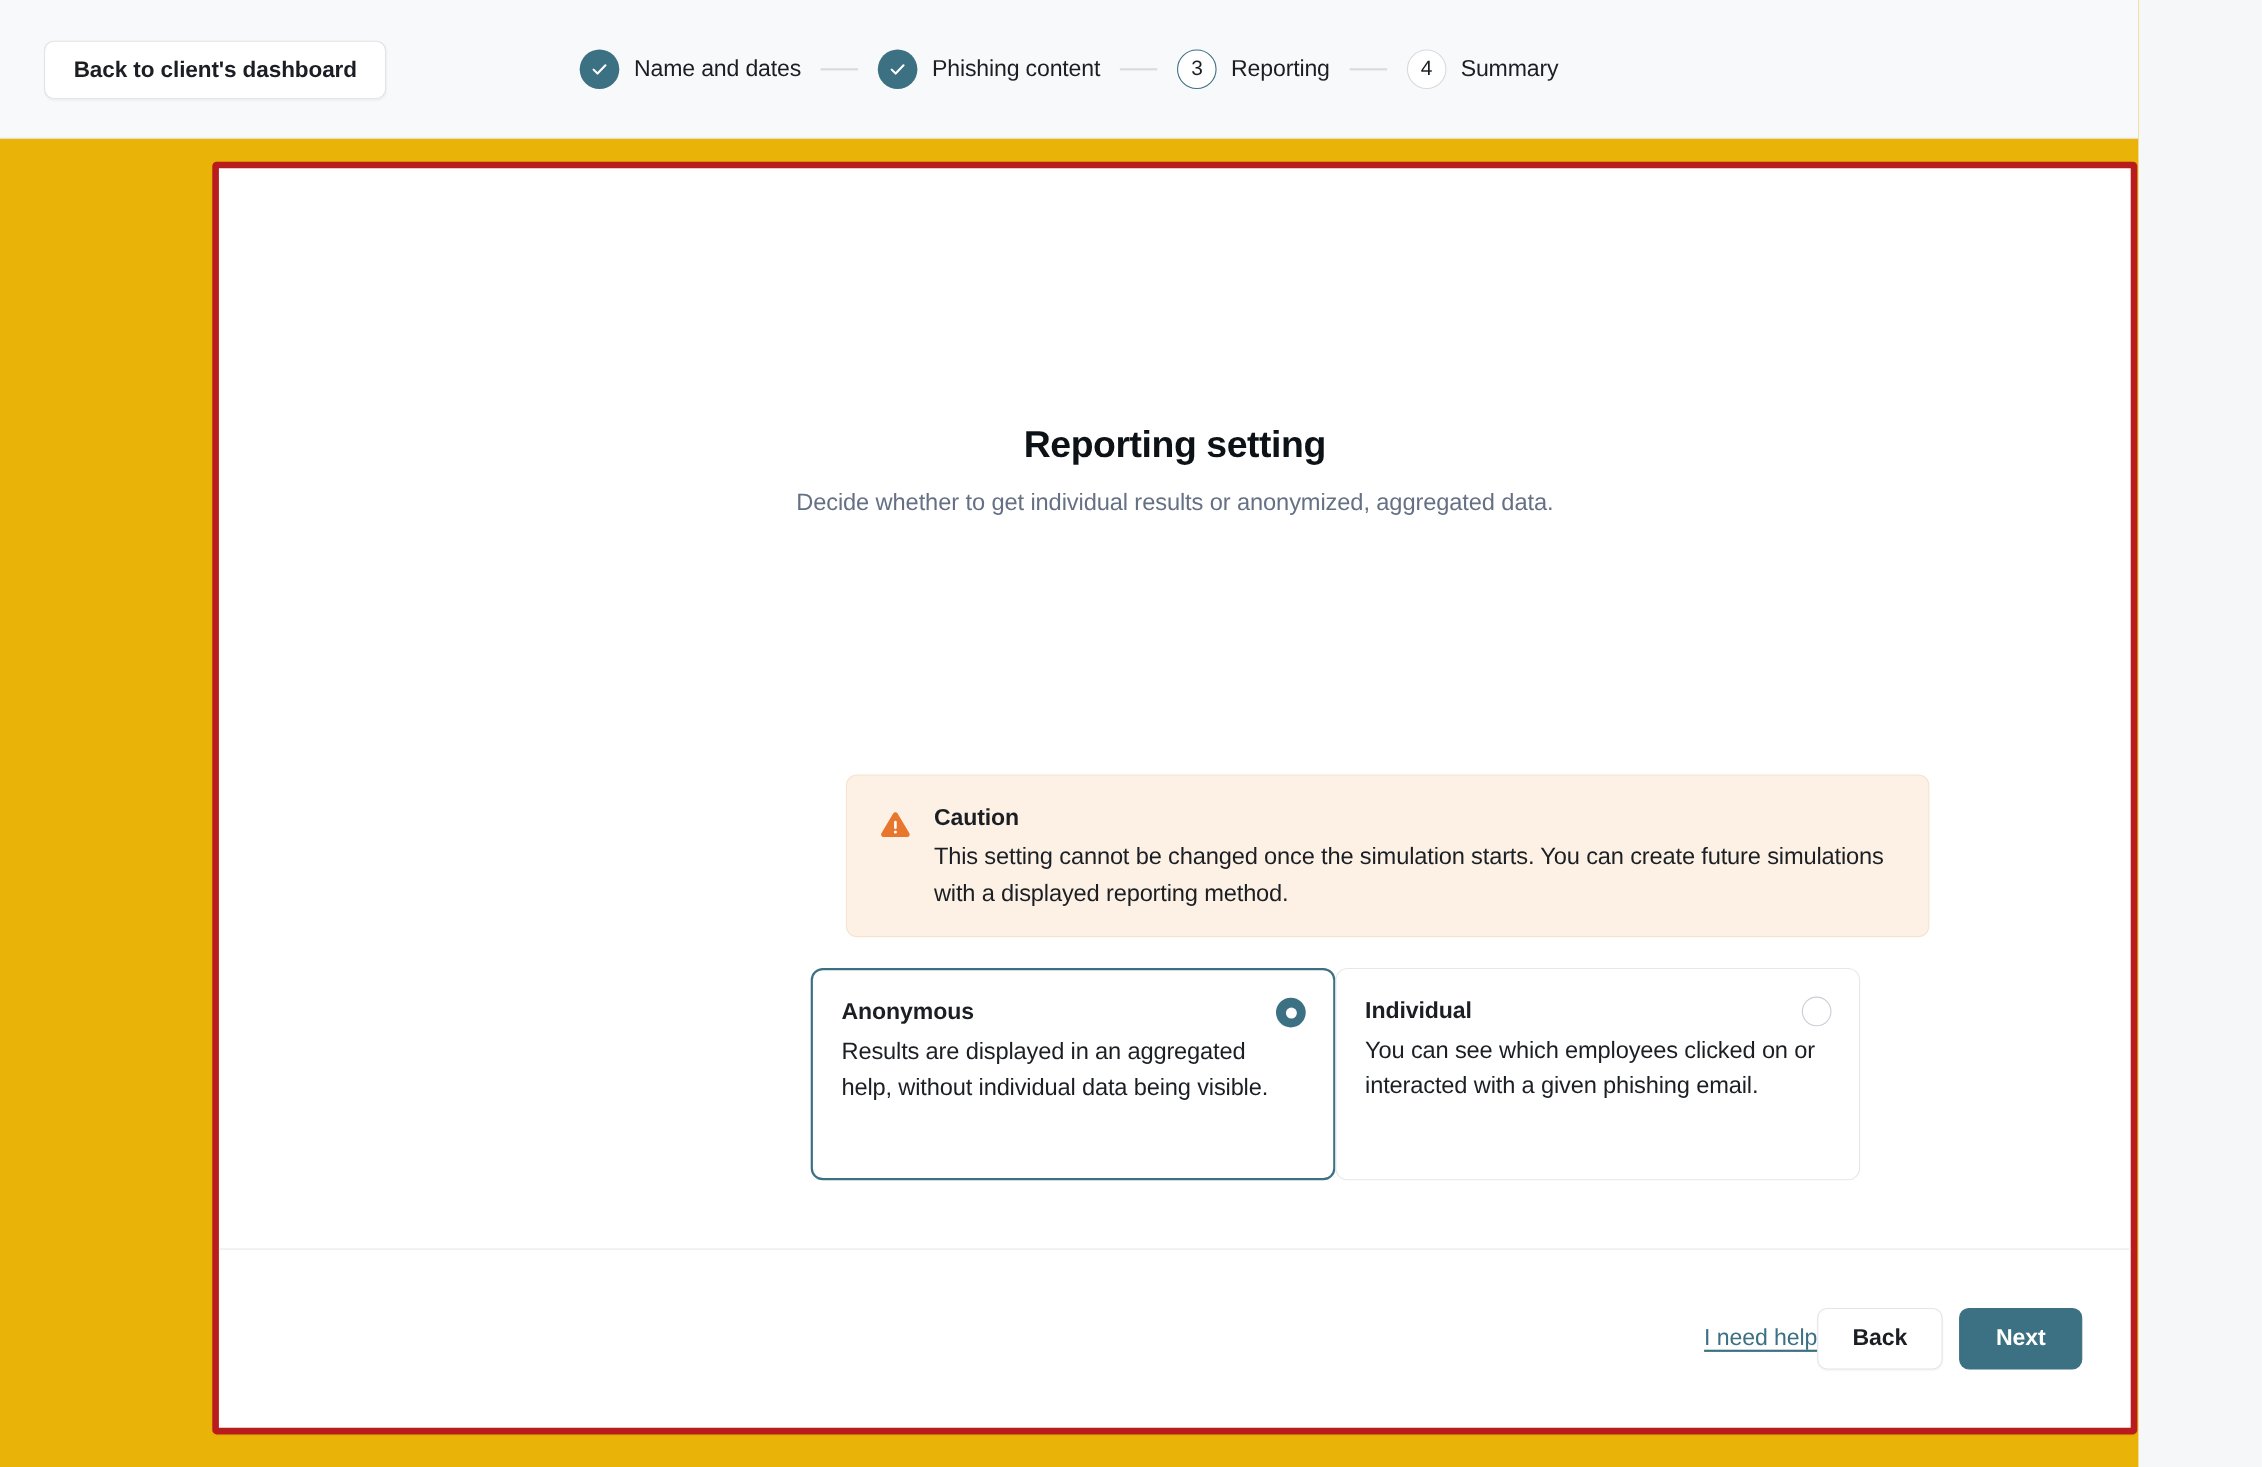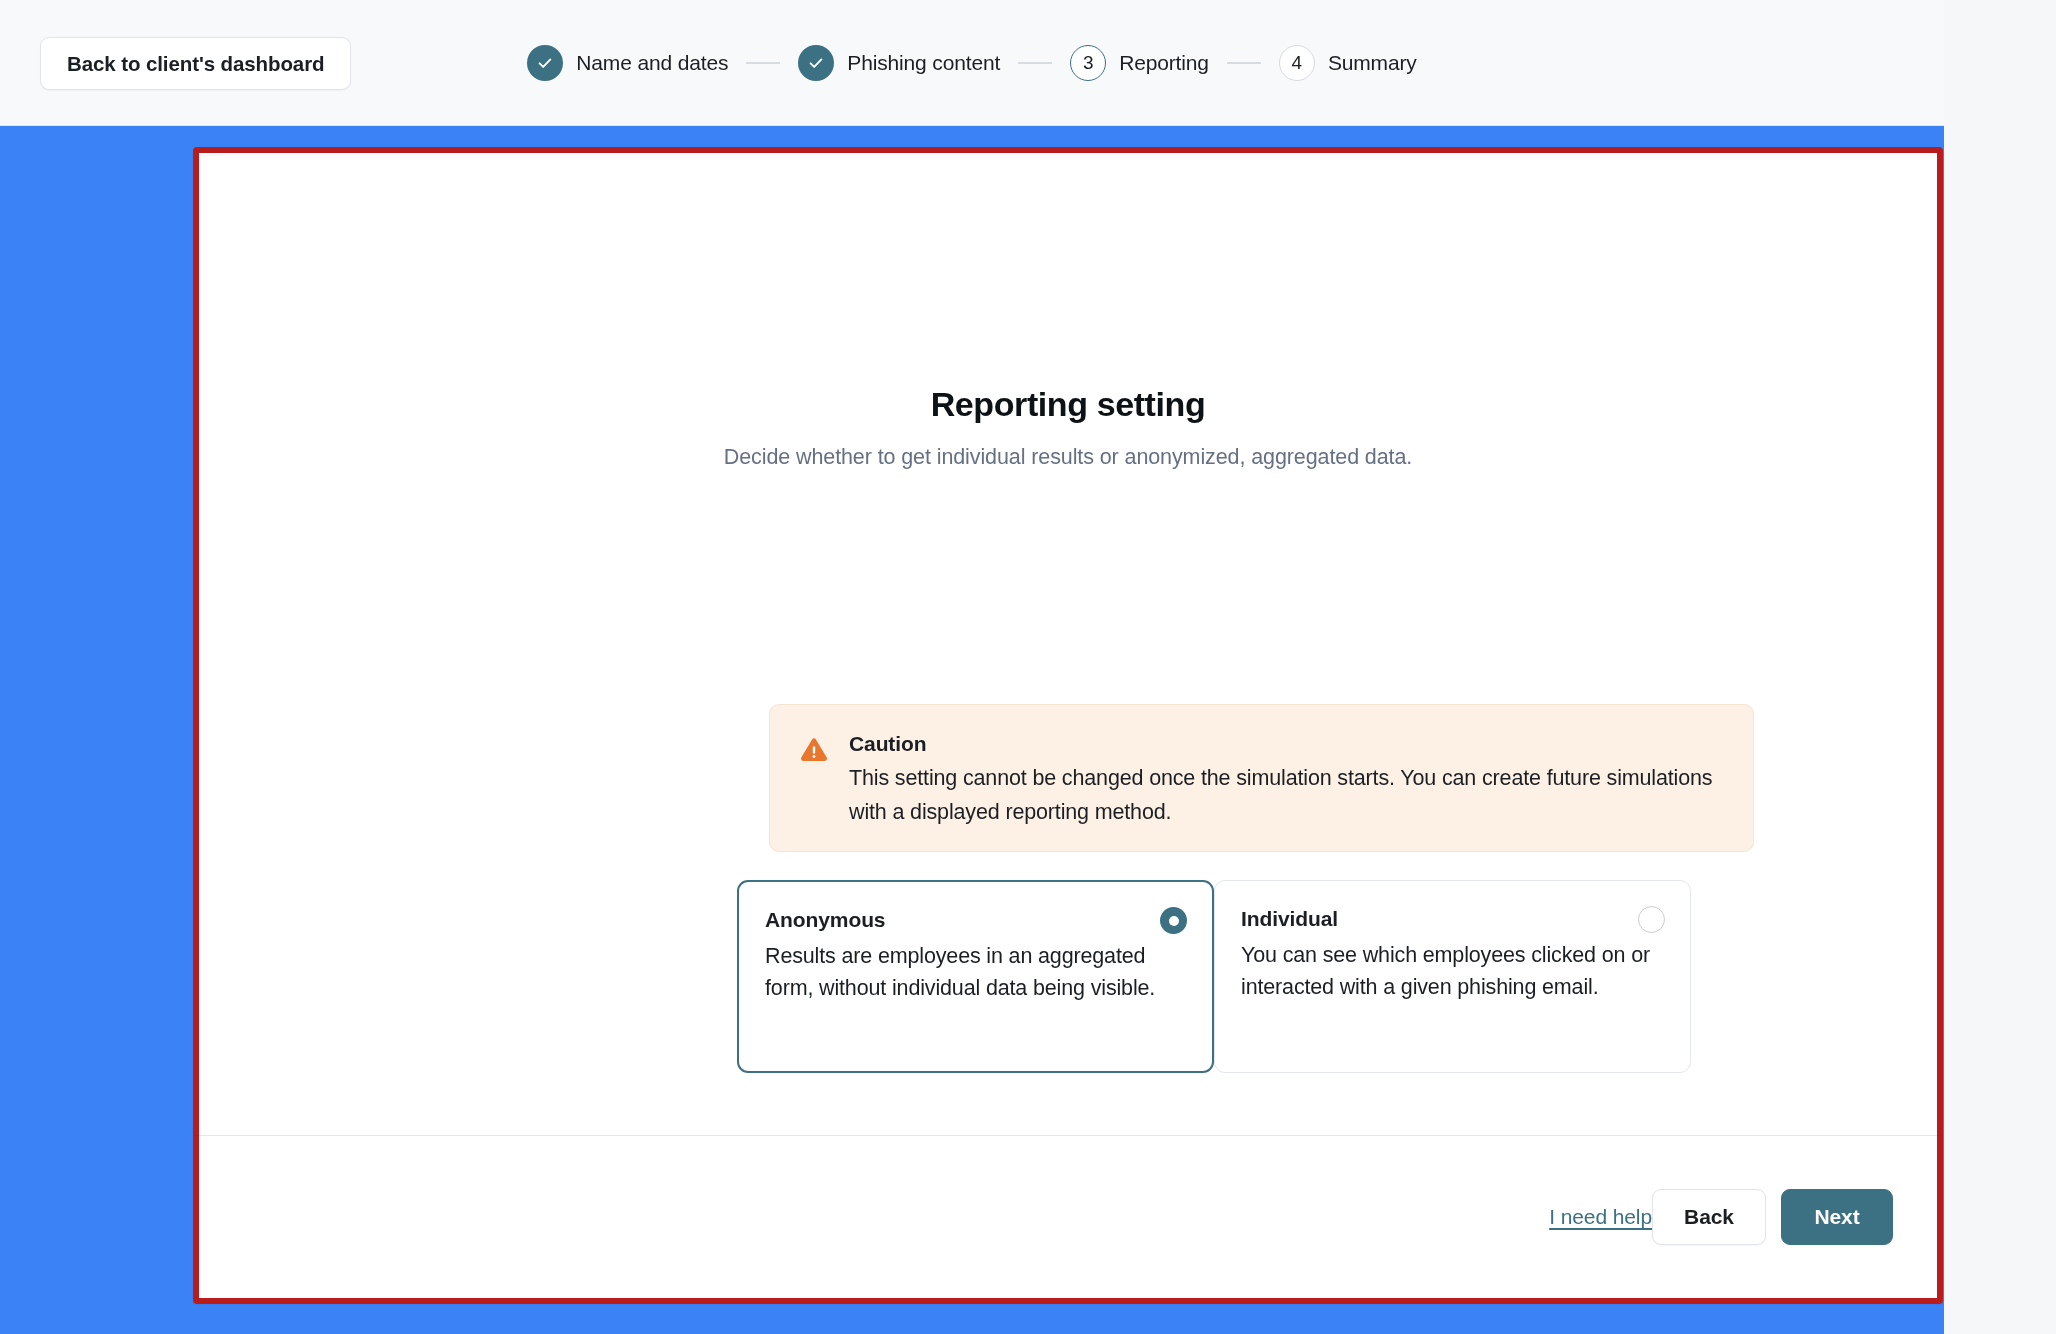--- a/index.html
+++ b/index.html
@@ -9,21 +9,21 @@
     height: 1334px;
     background: #f6f7f9;
     font-family: "Liberation Sans", sans-serif;
     -webkit-font-smoothing: antialiased;
   }
 
   .page {
     position: relative;
     width: 1944px;
     height: 1334px;
-    background: #3b82f6;
+    background: #eab308;
     overflow: hidden;
   }
 
   
   .topbar {
     position: relative;
     height: 126px;
     background: #f8f9fb;
     border-bottom: 1px solid #e4e7ec;
     display: flex;
@@ -389,21 +389,21 @@
           <div class="alert-title">Caution</div>
           <div class="alert-text">This setting cannot be changed once the simulation starts. You can create future simulations with a displayed reporting method.</div>
         </div>
       </div>
 
       <div class="options">
 
         <div class="option selected">
           <span class="radio on"></span>
           <div class="option-name">Anonymous</div>
-          <div class="option-desc">Results are employees in an aggregated form, without individual data being visible.</div>
+          <div class="option-desc">Results are displayed in an aggregated help, without individual data being visible.</div>
         </div>
 
         <div class="option">
           <span class="radio off"></span>
           <div class="option-name">Individual</div>
           <div class="option-desc">You can see which employees clicked on or interacted with a given phishing email.</div>
         </div>
 
       </div>
     </div>

